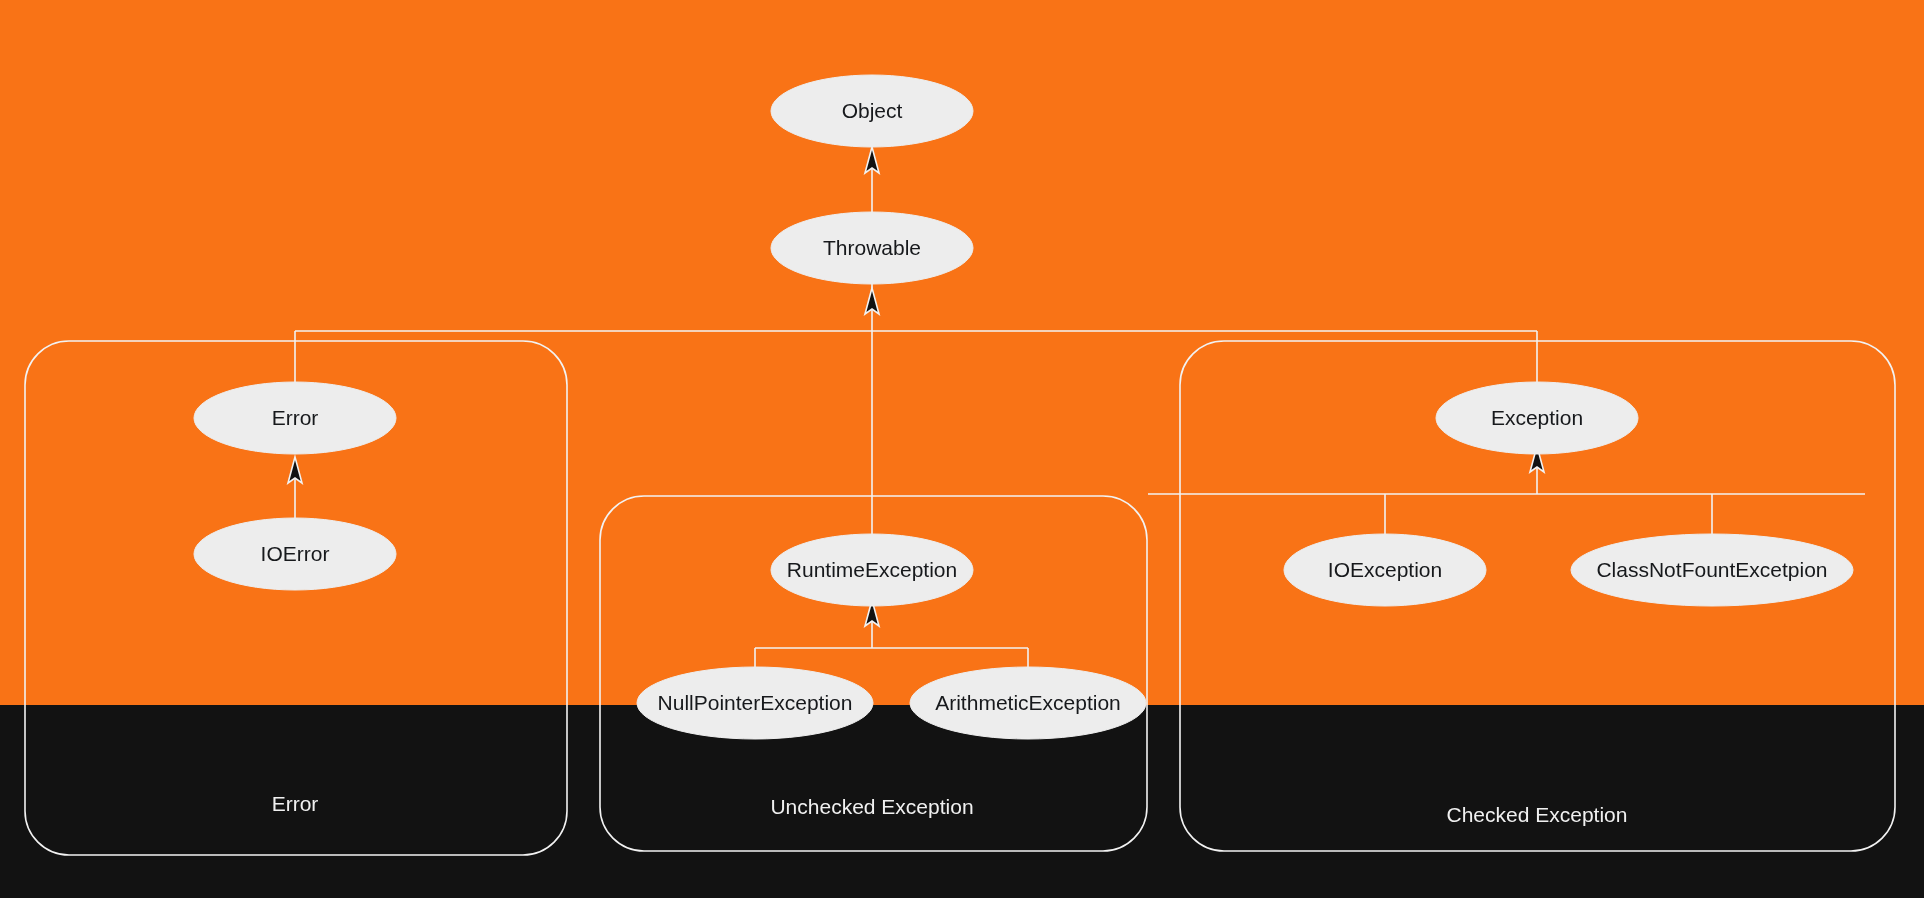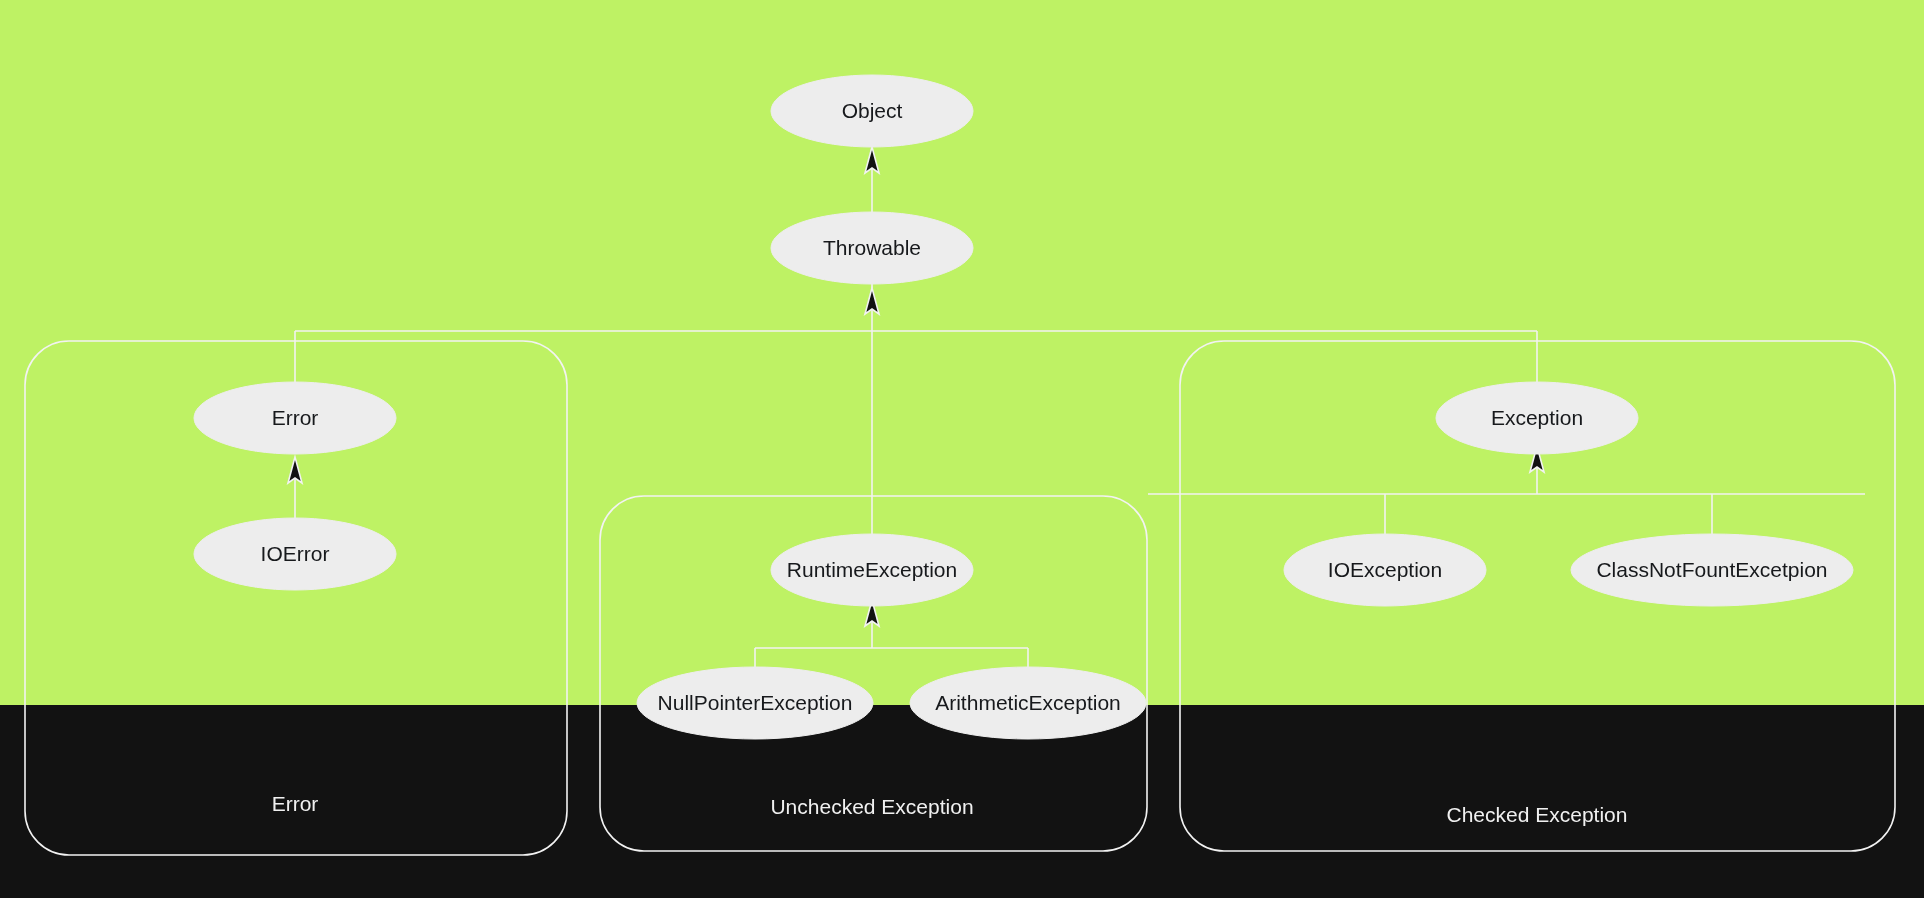--- a/index.html
+++ b/index.html
@@ -11,21 +11,21 @@
   body {
     width: 1924px;
     height: 898px;
     overflow: hidden;
     font-family: "Liberation Sans", sans-serif;
   }
   #stage {
     position: relative;
     width: 1924px;
     height: 705px;
-    background: #bef264;
+    background: #f97316;
   }
   svg#diagram {
     position: absolute;
     inset: 0;
     width: 1924px;
     height: 898px;
     display: block;
   }
   .group-rect {
     fill: none;

